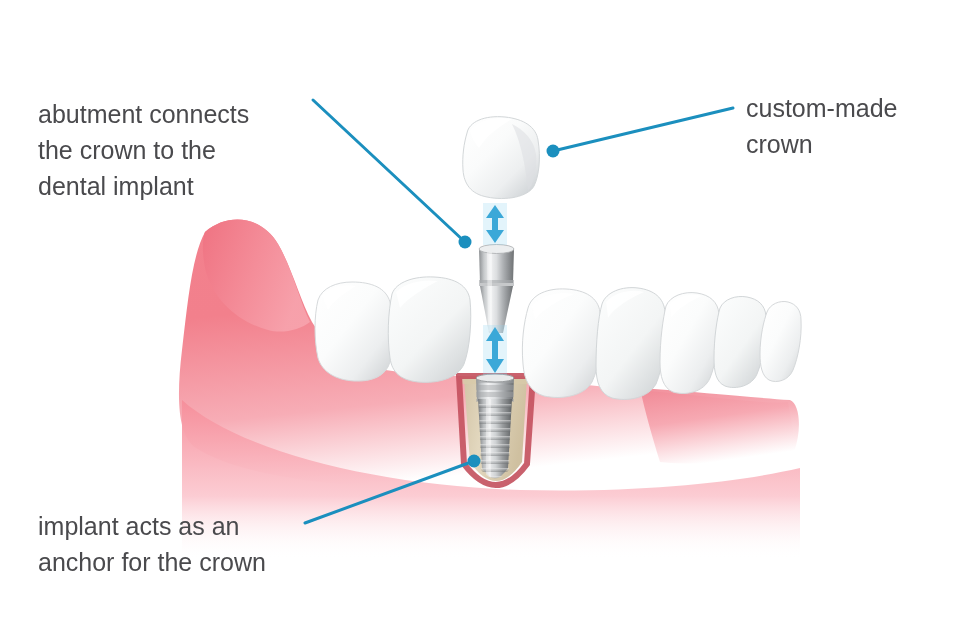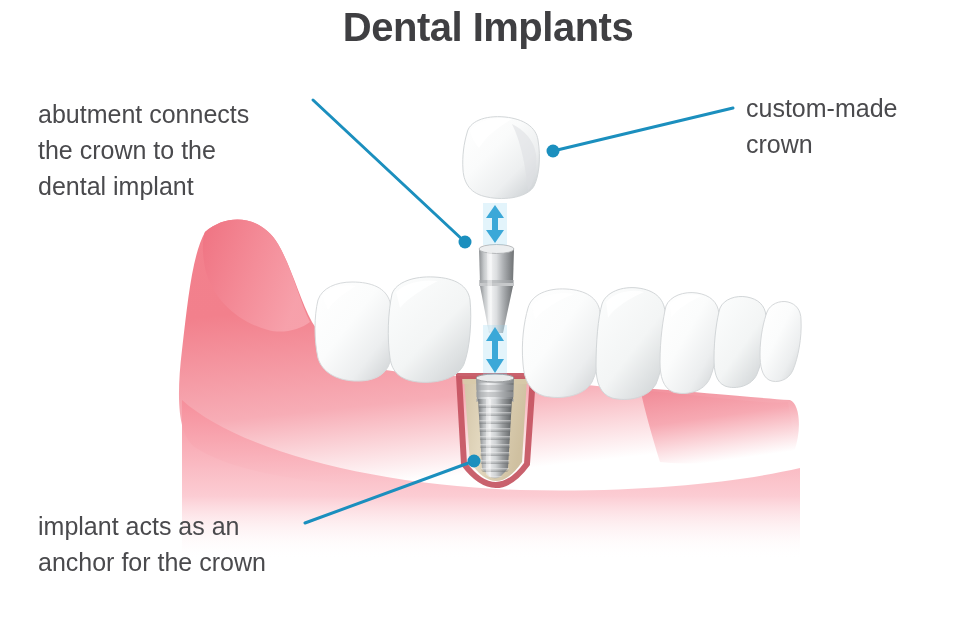--- a/index.html
+++ b/index.html
@@ -50,21 +50,20 @@
     left: 0; top: 0;
     width: 976px;
     height: 631px;
   }
 </style>
 </head>
 <body>
 
 <div id="stage">
 
-  <div id="title">Dental Implants</div>
 
   <svg id="art" viewBox="0 0 976 631">
     <defs>
 
       <linearGradient id="gumMain" x1="0" y1="0" x2="0.25" y2="1">
         <stop offset="0%" stop-color="#f3818e"></stop>
         <stop offset="35%" stop-color="#f2808c"></stop>
         <stop offset="72%" stop-color="#f7adb6"></stop>
         <stop offset="100%" stop-color="#ffffff"></stop>
       </linearGradient>

